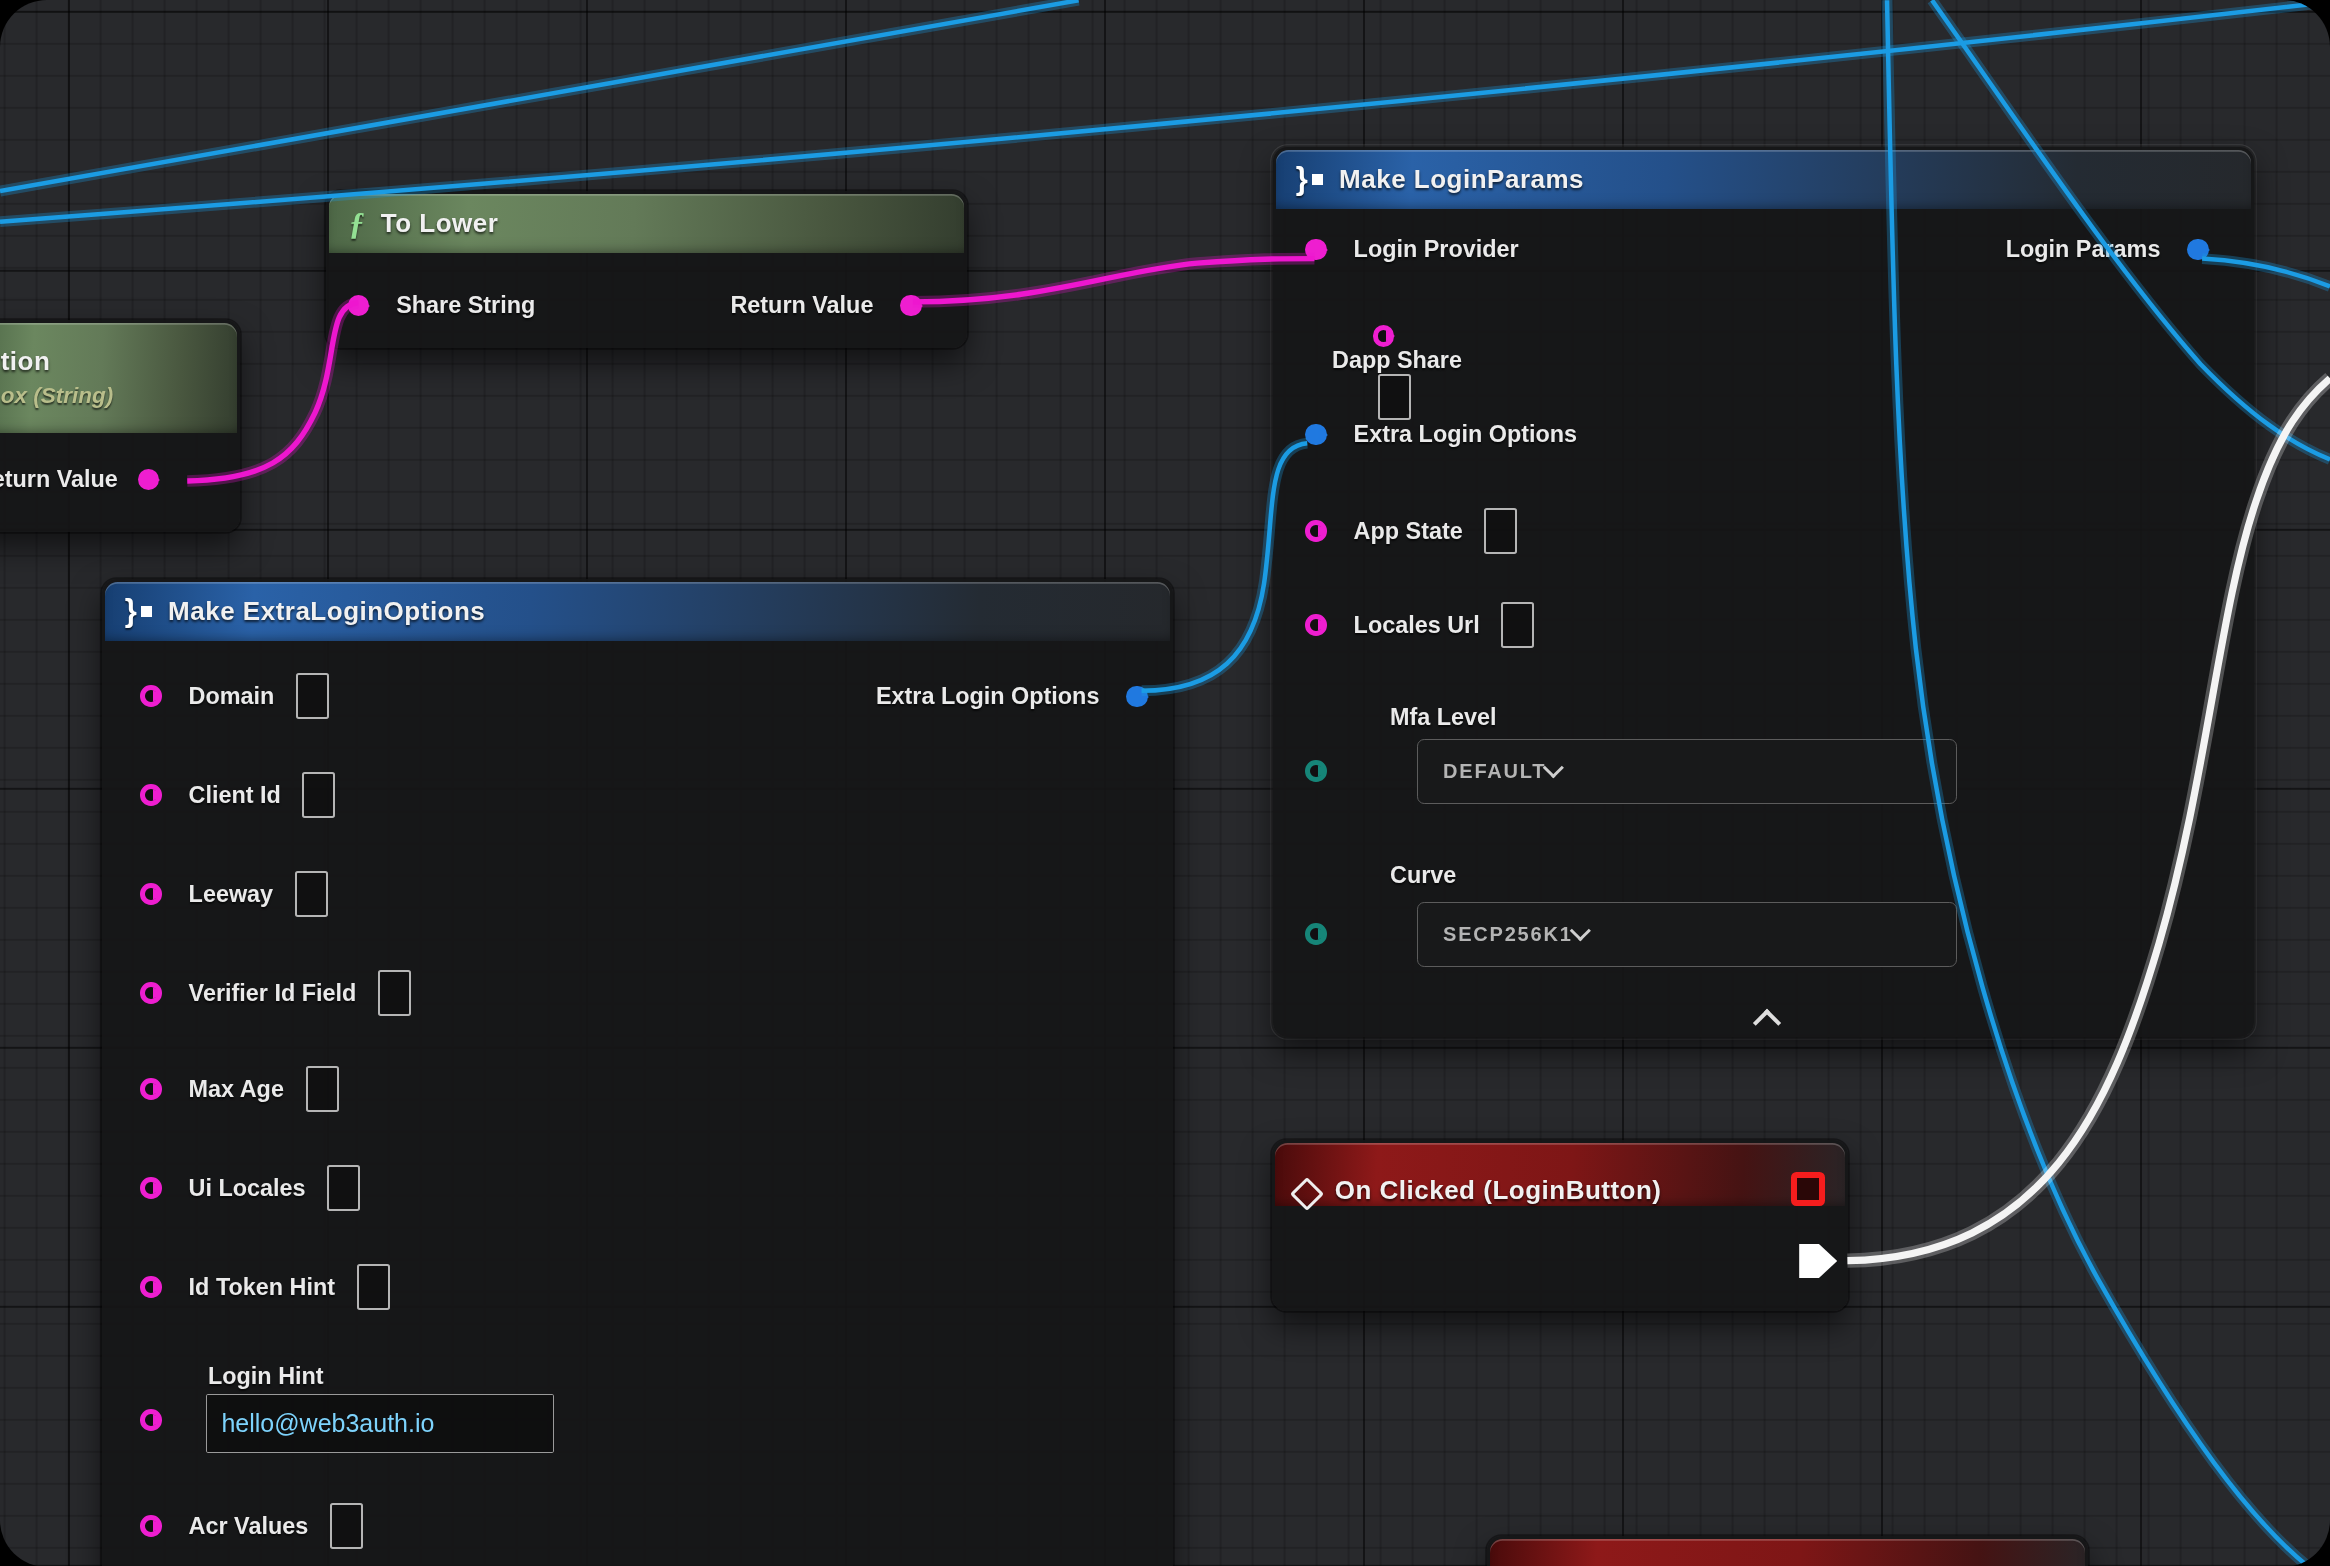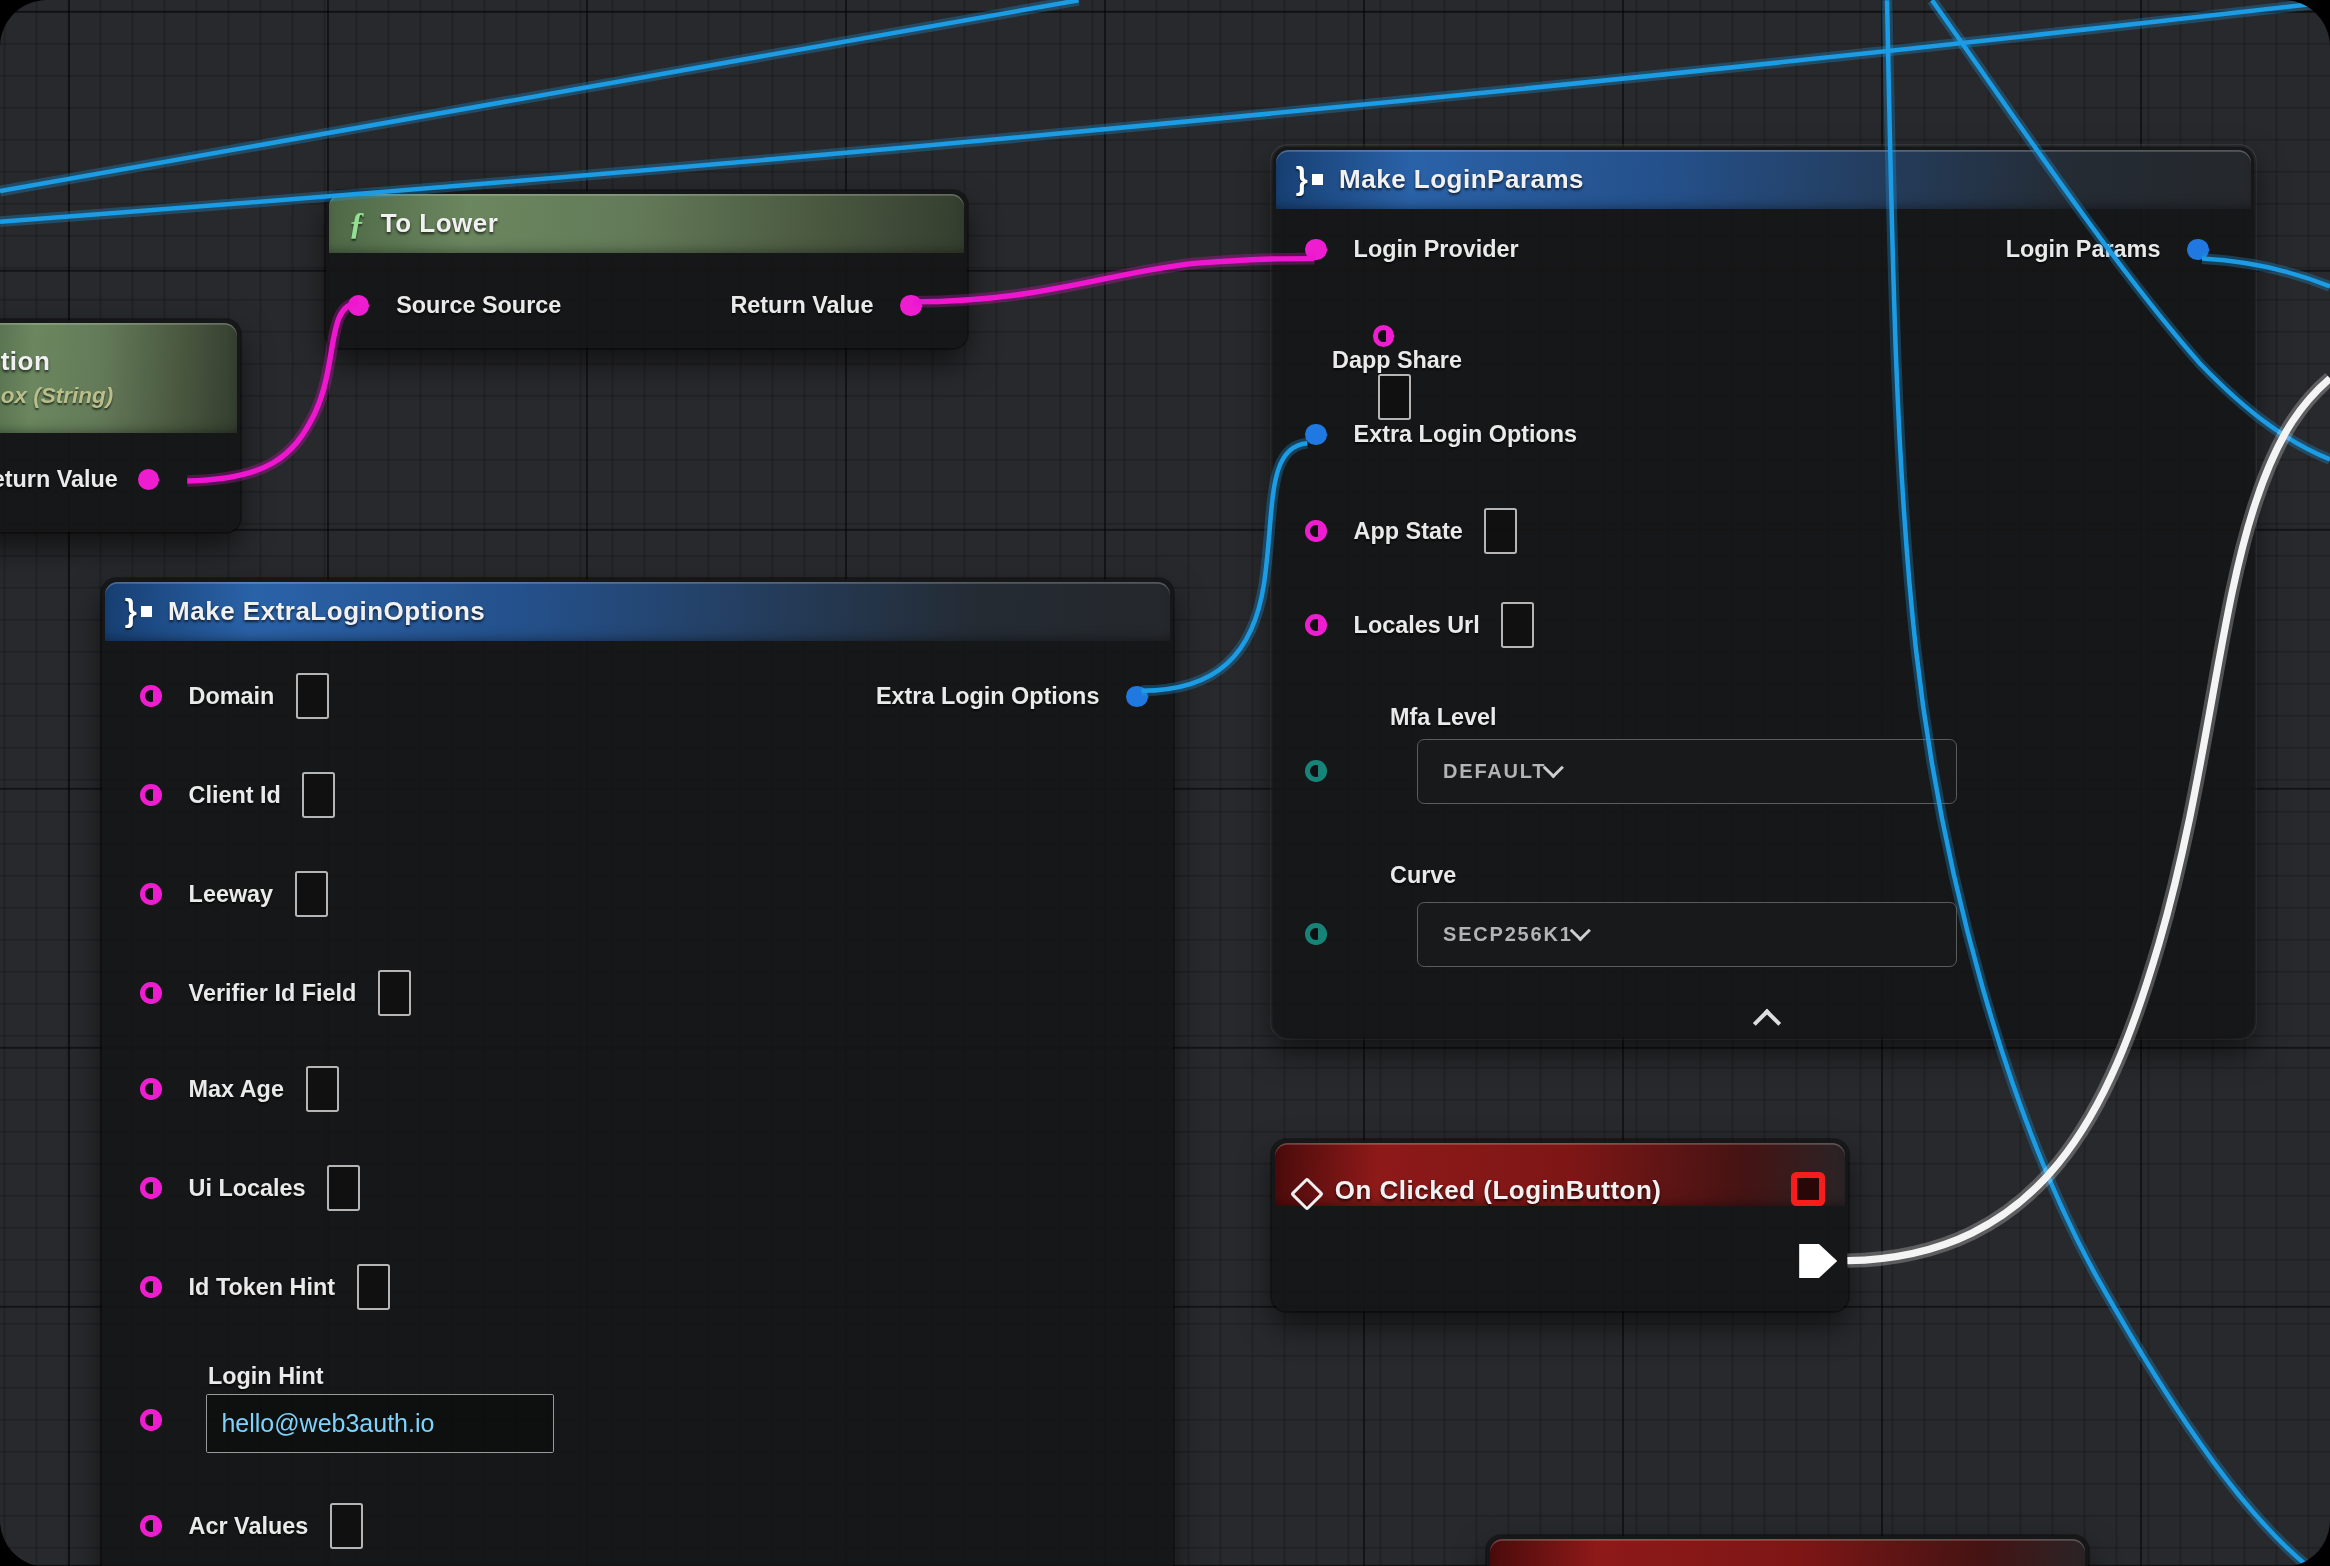--- a/index.html
+++ b/index.html
@@ -77,21 +77,21 @@
     </div>
   </div>
 
   <div class="node" style="left:326px;top:191px;width:641px;height:157px;">
     <div class="hdr hdr-green">
       <span class="fn-icon">ƒ</span>
       <span class="title">To Lower</span>
     </div>
     <div class="row" style="left:21.6px;top:101px;">
       <span class="pin filled magenta"></span>
-      <span class="plabel">Source Source</span>
+      <span class="plabel">Share String</span>
     </div>
     <div class="row" style="right:45px;top:101px;">
       <span class="plabel out">Return Value</span>
       <span class="pin filled magenta"></span>
     </div>
   </div>
 
   <div class="node" style="left:102px;top:579px;width:1071px;height:1008px;">
     <div class="hdr hdr-blue">
       <span class="make-icon">

